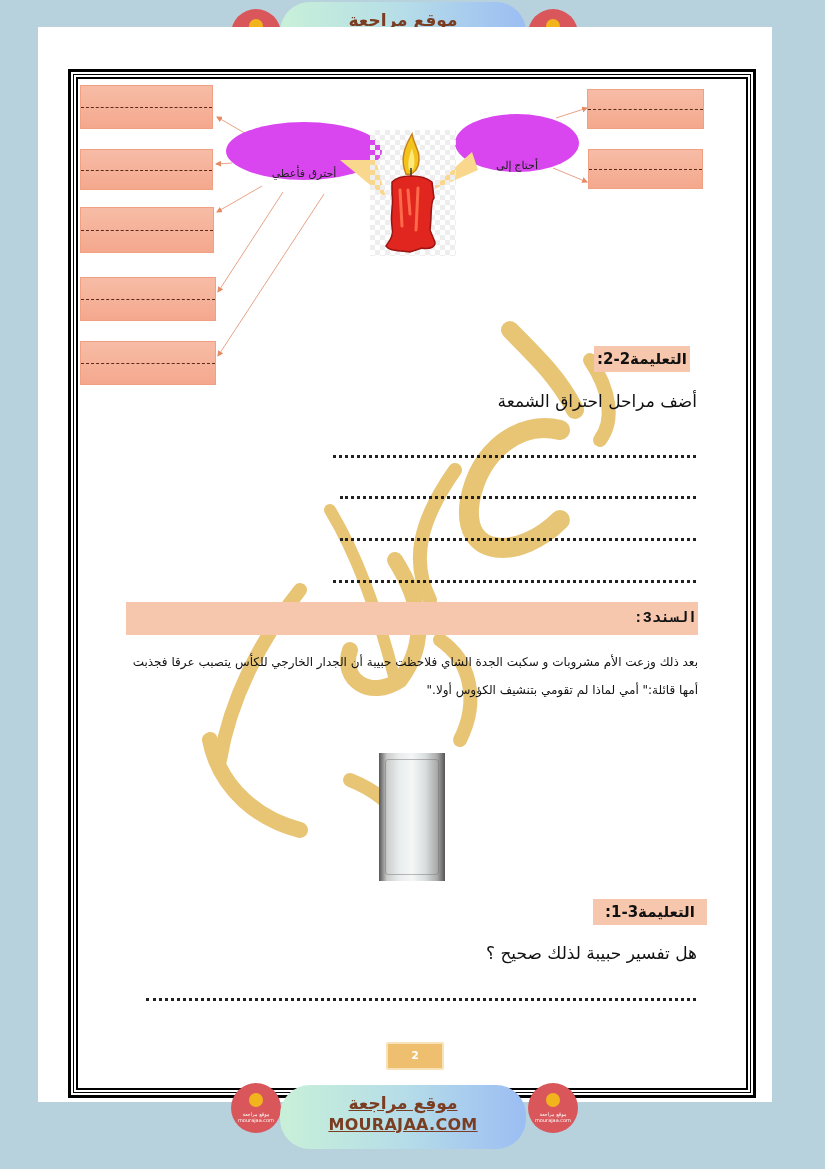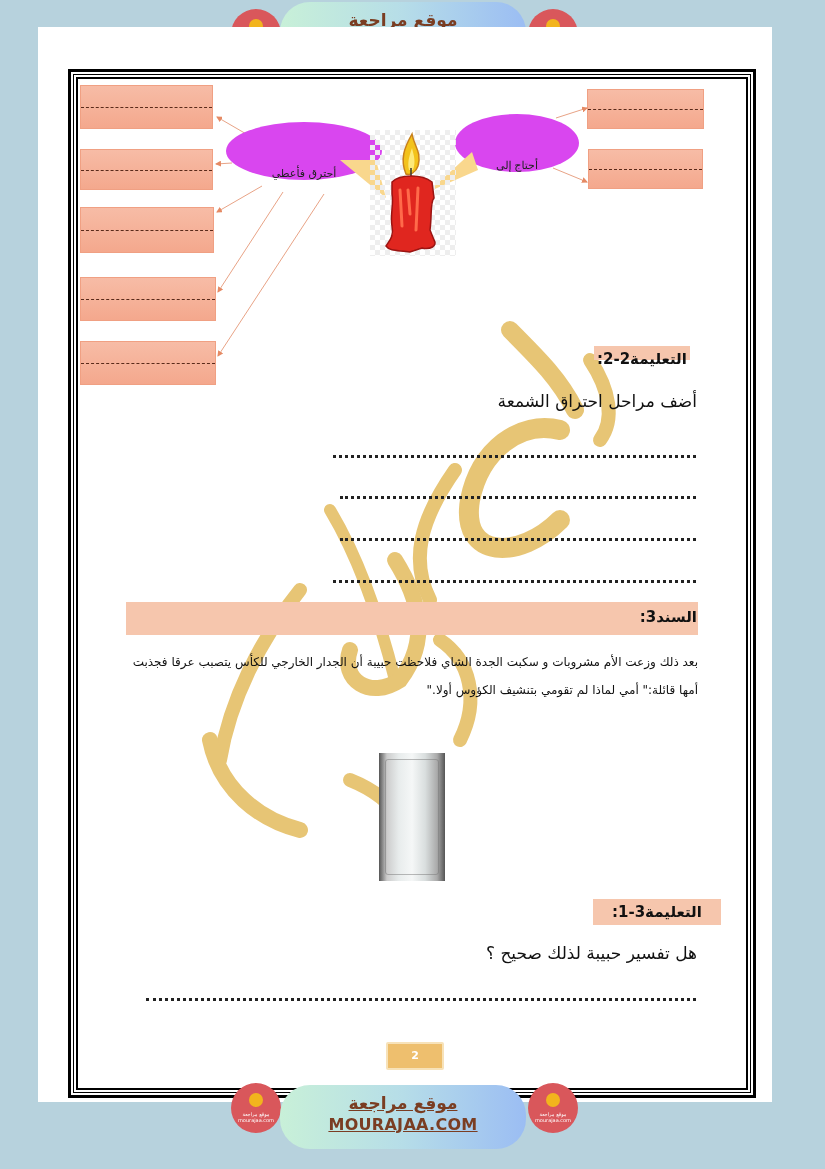--- a/index.html
+++ b/index.html
@@ -212,33 +212,33 @@
     <path d="M455,470 C420,520 410,560 430,600" stroke-width="14"></path>
     <path d="M330,510 C360,560 380,620 395,680" stroke-width="12"></path>
     <path d="M395,560 C420,600 430,640 400,680 C370,700 340,680 350,650" stroke-width="16"></path>
     <path d="M300,590 C260,640 230,700 220,760" stroke-width="14"></path>
     <path d="M440,640 C470,660 480,700 460,740" stroke-width="14"></path>
     <path d="M210,740 C220,790 260,820 300,830" stroke-width="16"></path>
     <path d="M350,780 C400,800 420,840 400,870" stroke-width="14"></path>
   </g>
 </svg>
 
-<div class="label-hl" style="left:594px;top:346px;height:14px;line-height:26px;font-size:15px;padding:0 3px;">التعليمة2-2:</div>
+<div class="label-hl" style="left:594px;top:346px;height:26px;line-height:26px;font-size:15px;padding:0 3px;">التعليمة2-2:</div>
 <div class="ar-text" style="right:128px;top:391px;font-size:17px;margin-left:34px;">أضف مراحل احتراق الشمعة</div>
 <div class="dotline" style="left:333px;top:455px;width:363px;"></div>
 <div class="dotline" style="left:340px;top:496px;width:356px;"></div>
 <div class="dotline" style="left:340px;top:538px;width:356px;"></div>
 <div class="dotline" style="left:333px;top:580px;width:363px;"></div>
 
 <div class="sanad-bar"></div>
-<div class="ar-text" style="right:128px;top:608px;font-size:15px;font-weight:bold;">السند3:</div>
+<div class="ar-text" style="right:128px;top:608px;font-size:15px;font-weight:bold;font-family:Liberation Mono, monospace;">السند3:</div>
 <div class="para">بعد ذلك وزعت الأم مشروبات و سكبت الجدة الشاي فلاحظت حبيبة أن الجدار الخارجي للكأس يتصبب عرقا فجذبت أمها قائلة:" أمي لماذا لم تقومي بتنشيف الكؤوس أولا."</div>
 <div class="glass"></div>
 
-<div class="label-hl" style="left:593px;top:899px;height:26px;line-height:26px;font-size:15px;padding:0 19px;">التعليمة3-1:</div>
+<div class="label-hl" style="left:593px;top:899px;height:26px;line-height:26px;font-size:15px;padding:0 12px;">التعليمة3-1:</div>
 <div class="ar-text" style="right:128px;top:943px;font-size:17px;">هل تفسير حبيبة لذلك صحيح ؟</div>
 <div class="dotline" style="left:146px;top:998px;width:550px;"></div>
 
 <div class="page-num">2</div>
 
 <div class="banner bottom">
   <div class="logo-badge left">
     <div class="logo-dot"></div>
     <div class="logo-text"><span>موقع مراجعة</span><br><span>mourajaa.com</span></div>
   </div>

